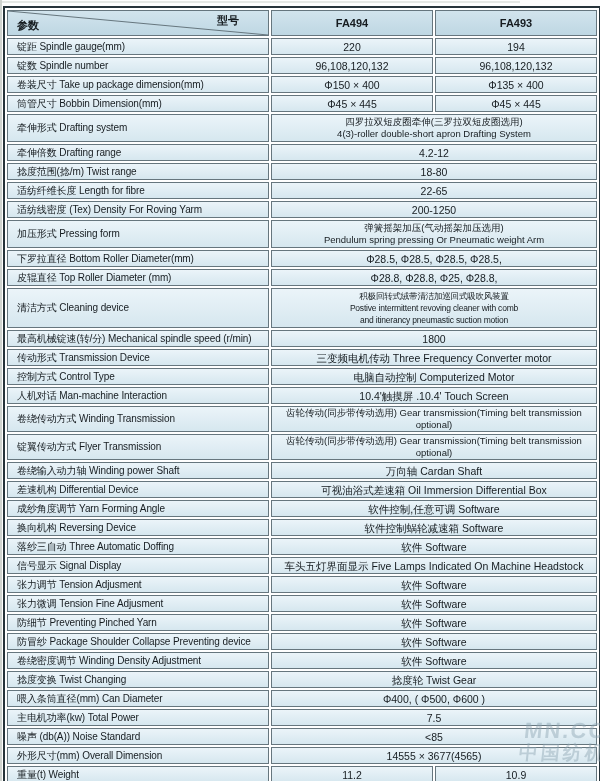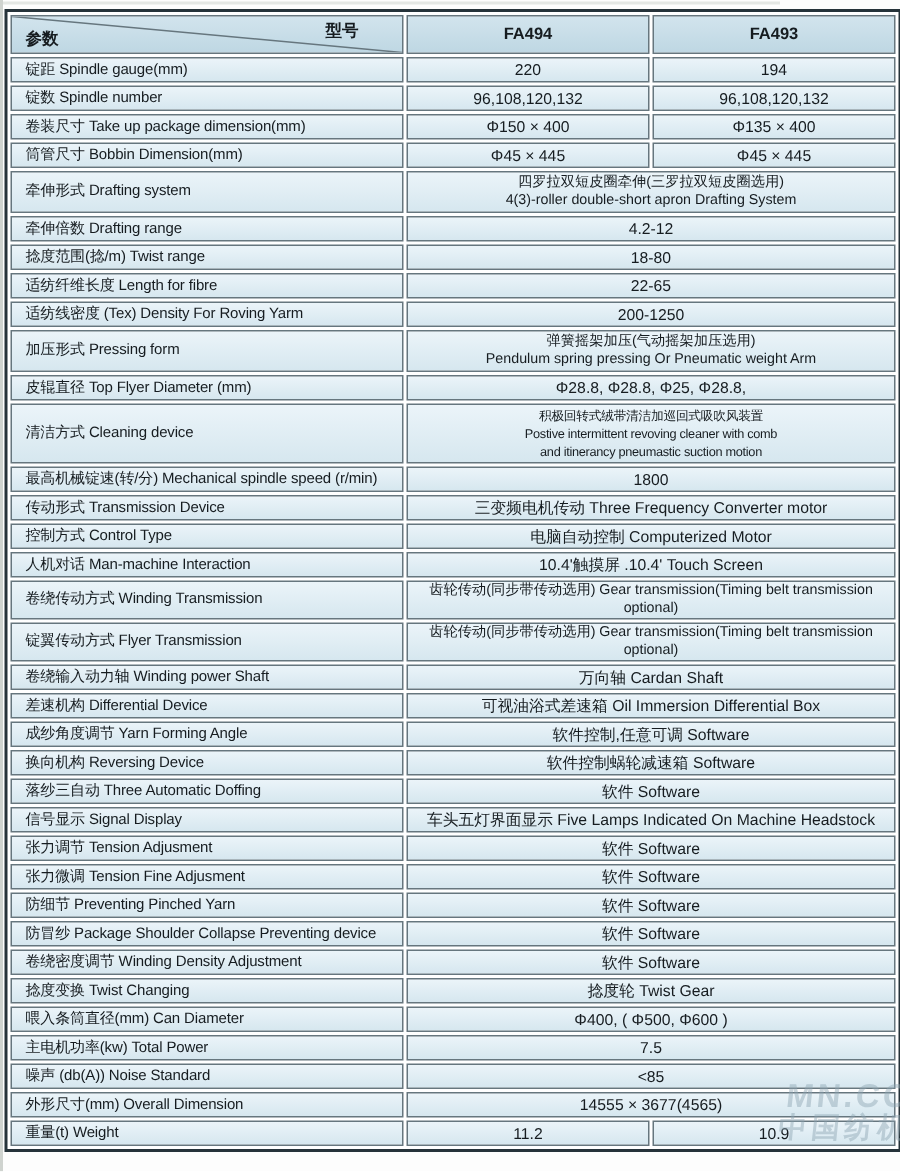--- a/index.html
+++ b/index.html
@@ -128,21 +128,25 @@
         <tr class="h1">
           <td class="param">适纺线密度 (Tex) Density For Roving Yarm</td>
           <td colspan="2" class="val">200-1250</td>
         </tr>
         <tr class="h2">
           <td class="param">加压形式 Pressing form</td>
           <td colspan="2" class="val tight">弹簧摇架加压(气动摇架加压选用)
 Pendulum spring pressing Or Pneumatic weight Arm</td>
         </tr>
         <tr class="h1">
-          <td class="param">皮辊直径 Top Flyer Diameter (mm)</td>
+          <td class="param">下罗拉直径 Bottom Roller Diameter(mm)</td>
+          <td colspan="2" class="val">Φ28.5, Φ28.5, Φ28.5, Φ28.5,</td>
+        </tr>
+        <tr class="h1">
+          <td class="param">皮辊直径 Top Roller Diameter (mm)</td>
           <td colspan="2" class="val">Φ28.8, Φ28.8, Φ25, Φ28.8,</td>
         </tr>
         <tr class="h3">
           <td class="param">清洁方式 Cleaning device</td>
           <td colspan="2" class="val tight2">积极回转式绒带清洁加巡回式吸吹风装置
 Postive intermittent revoving cleaner with comb
 and itinerancy pneumastic suction motion</td>
         </tr>
         <tr class="h1">
           <td class="param">最高机械锭速(转/分) Mechanical spindle speed (r/min)</td>

